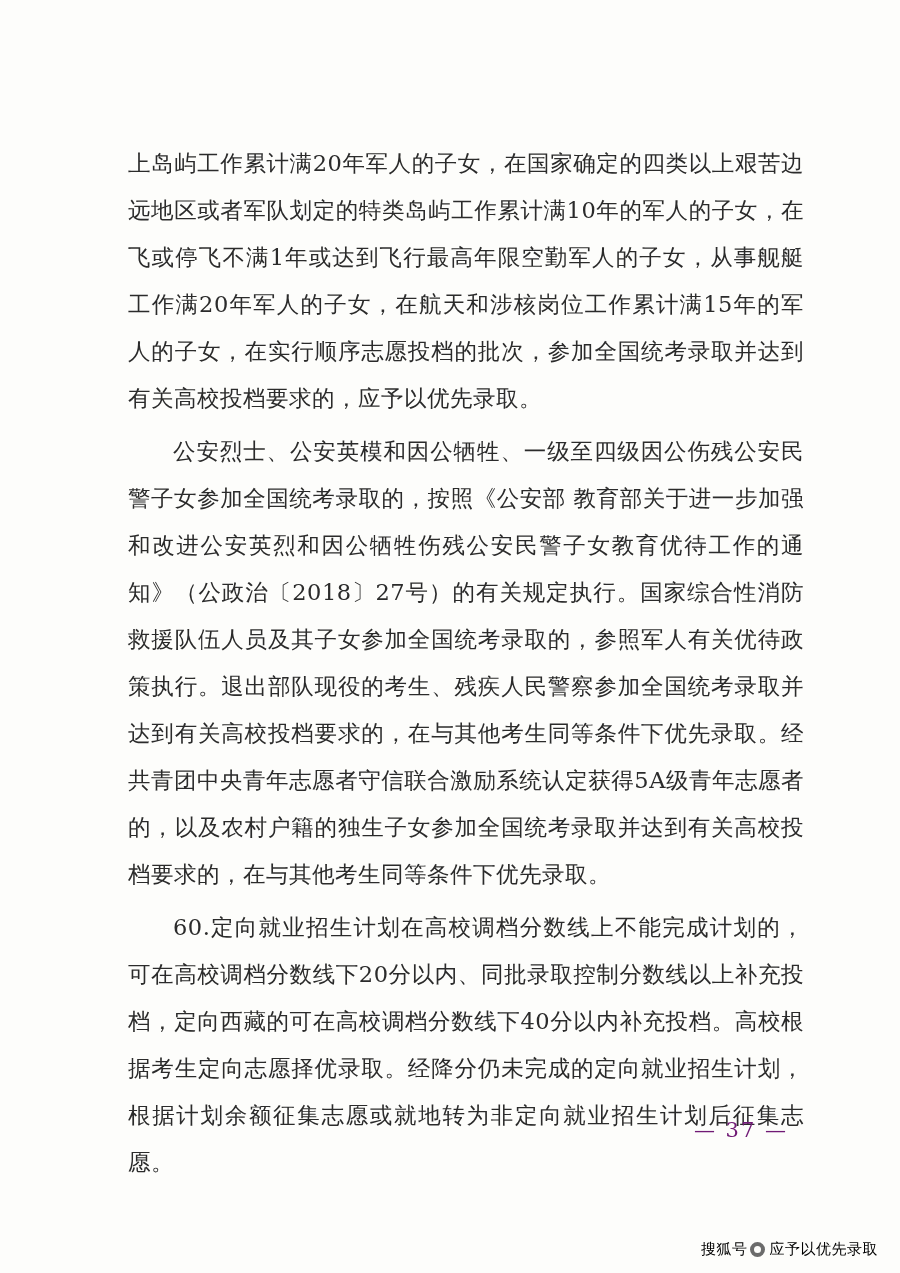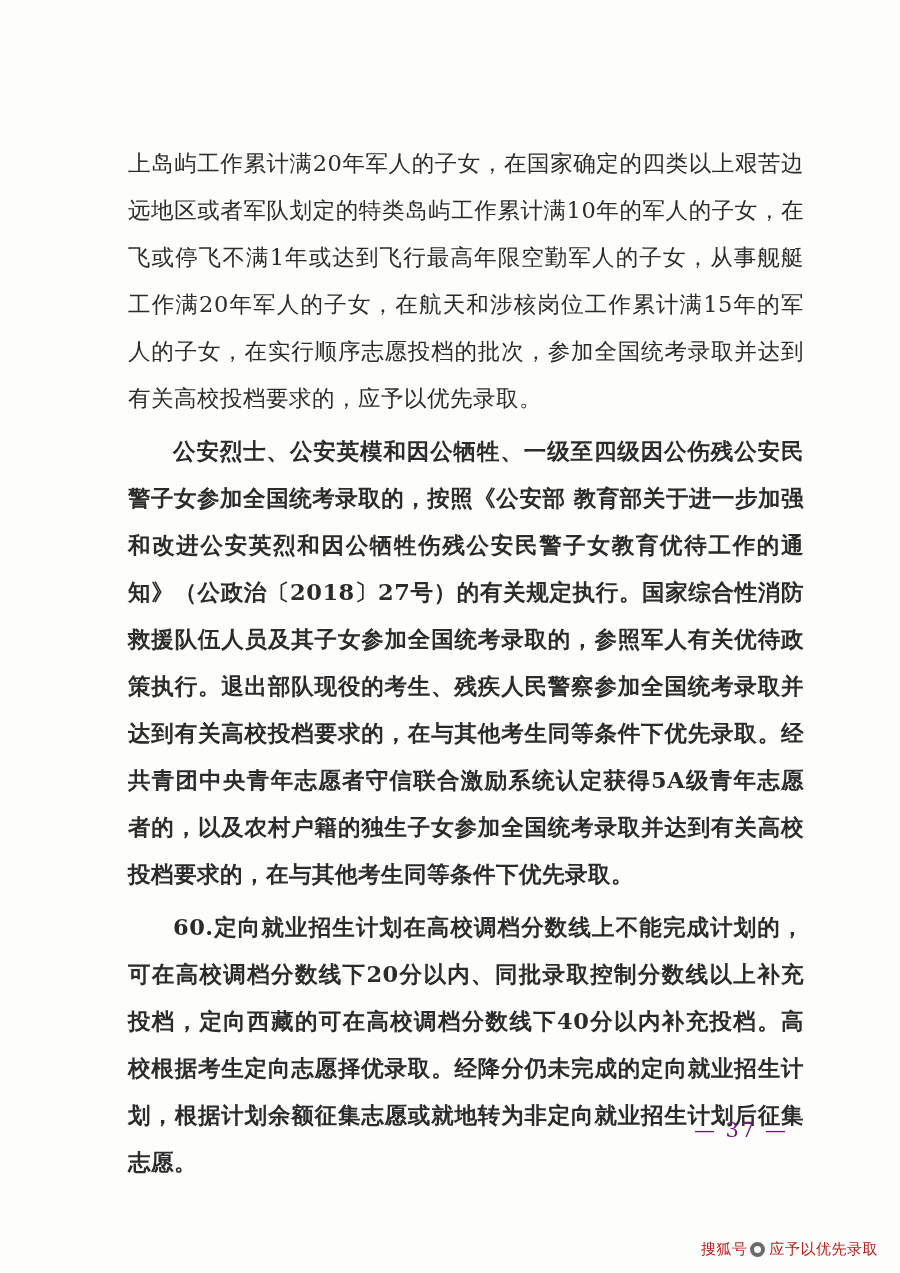--- a/index.html
+++ b/index.html
@@ -34,21 +34,20 @@
     margin: 0 0 6px 0;
     font-size: 22.5px;
     line-height: 47px;
     text-align: justify;
     text-justify: inter-ideograph;
     letter-spacing: 0.5px;
     color: #2b2b2b;
   }
   p.indent {
     text-indent: 2em;
-    font-weight: bold;
   }
   .footer-page {
     position: absolute;
     left: 0;
     top: 1118px;
     width: 900px;
     text-align: right;
     padding-right: 112px;
     box-sizing: border-box;
     font-size: 21px;
@@ -56,21 +55,21 @@
     letter-spacing: 2px;
   }
   .watermark {
     position: absolute;
     right: 22px;
     bottom: 14px;
     display: flex;
     align-items: center;
     font-family: "Liberation Sans", sans-serif;
     font-size: 15px;
-    color: #b91c1c;
+    color: #000000;
     letter-spacing: 0.5px;
   }
   .watermark .wm-logo {
     display: inline-block;
     width: 15px;
     height: 15px;
     border-radius: 50%;
     background: #6b6b6b;
     margin: 0 5px 0 2px;
     position: relative;

